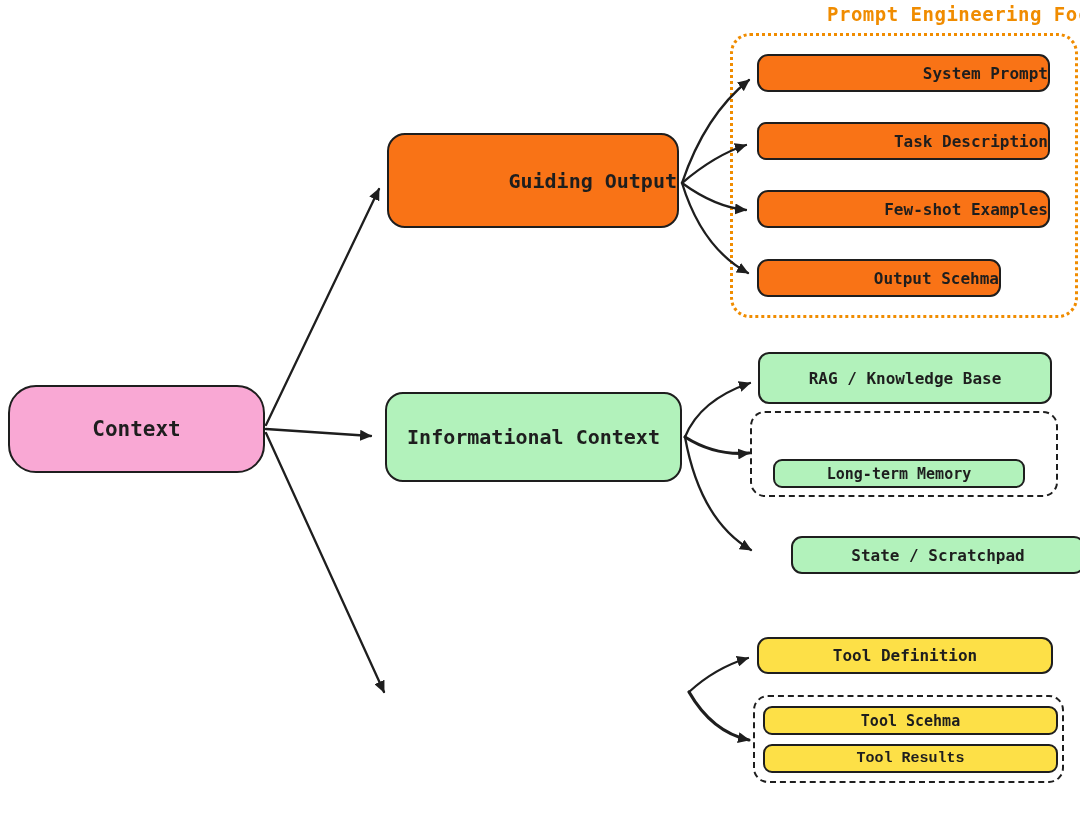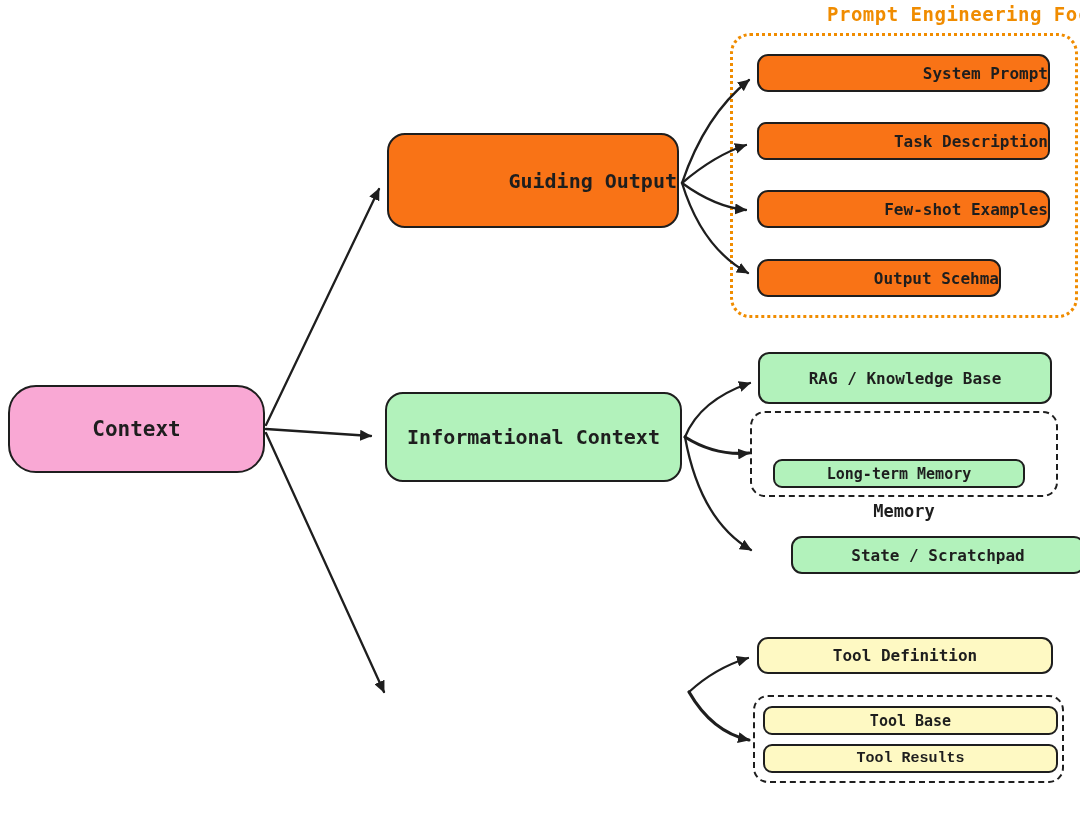--- a/index.html
+++ b/index.html
@@ -33,21 +33,21 @@
     font-weight: bold;
     text-align: center;
     white-space: nowrap;
   }
   .node.big   { border-radius: 18px; font-size: 20px; }
   .node.root  { border-radius: 28px; font-size: 21px; background: #f9a8d4; }
   .node.leaf  { border-radius: 11px; font-size: 16px; }
   .node.small { border-radius: 9px;  font-size: 15px; }
   .blue   { background: #f97316; justify-content: flex-end; }
   .green  { background: #b2f2bb; }
-  .yellow { background: #fef9c3; }
+  .yellow { background: #fde047; }
   .group {
     position: absolute;
     z-index: 1;
     border: 2px dashed #1e1e1e;
     border-radius: 15px;
     box-sizing: border-box;
     background: transparent;
   }
   .frame-orange {
     position: absolute;
@@ -131,29 +131,28 @@
   <div class="node big green" style="left:385px; top:392px; width:297px; height:90px;">
     <span>Informational Context</span>
   </div>
   <div class="node leaf green" style="left:758px; top:352px; width:294px; height:52px;">
     <span>RAG / Knowledge Base</span>
   </div>
   <div class="group" style="left:750px; top:411px; width:308px; height:86px;"></div>
   <div class="node small green" style="left:760px; top:459px; width:252px; height:29px;margin-left:13px;">
     <span>Long-term Memory</span>
   </div>
-  <div class="group-label" style="left:750px; top:501px; width:308px;">Memory</div>
   <div class="node leaf green" style="left:760px; top:536px; width:294px; height:38px;margin-left:31px;">
     <span>State / Scratchpad</span>
   </div>
 
   <div class="node leaf yellow" style="left:757px; top:637px; width:296px; height:37px;">
     <span>Tool Definition</span>
   </div>
   <div class="group" style="left:753px; top:695px; width:311px; height:88px;"></div>
   <div class="node small yellow" style="left:763px; top:706px; width:295px; height:29px;">
-    <span>Tool Base</span>
+    <span>Tool Scehma</span>
   </div>
   <div class="node small yellow" style="left:763px; top:744px; width:295px; height:29px;font-family:Liberation Mono, monospace;">
     <span>Tool Results</span>
   </div>
 
 </div>
 
 </body></html>

